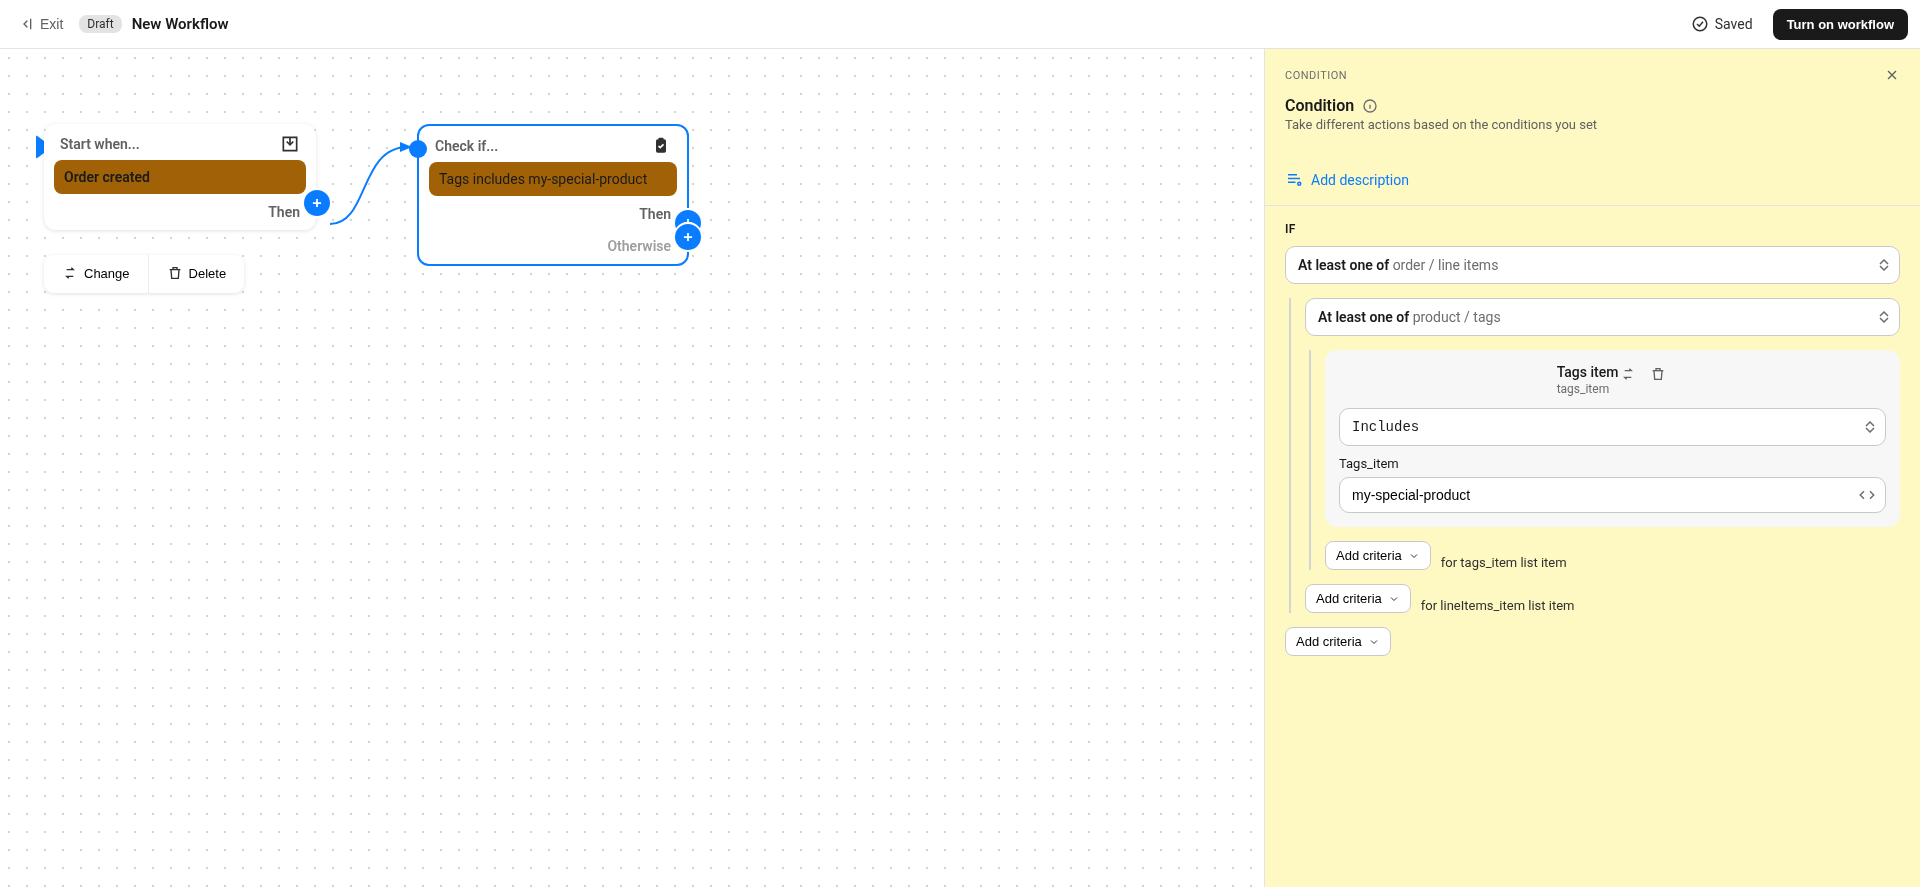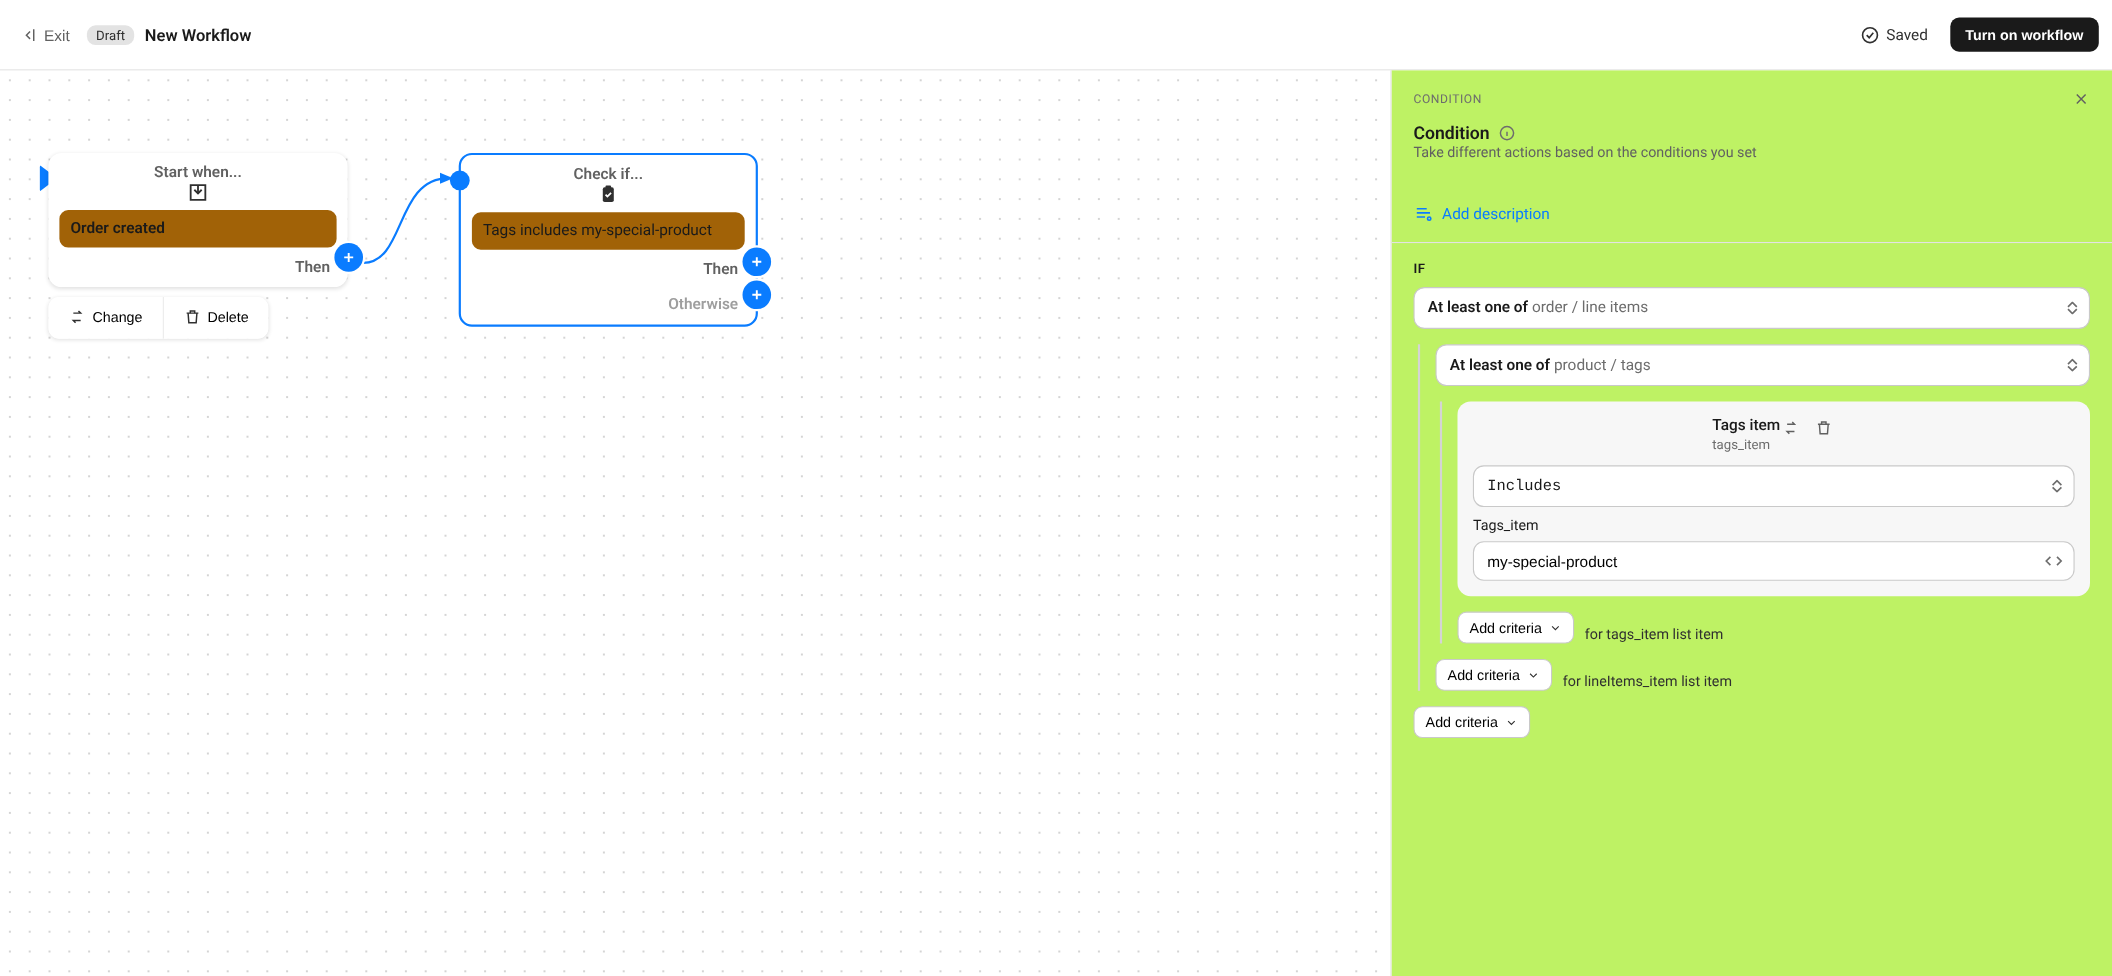--- a/index.html
+++ b/index.html
@@ -4,21 +4,21 @@
 <style>
   * { box-sizing: border-box; }
   body {
     margin: 0;
     font-family: -apple-system, BlinkMacSystemFont, "Segoe UI", Roboto, sans-serif;
     font-size: 14px;
     color: #1a1a1a;
     background: #fff;
   }
   .topbar {
-    height: 64px;
+    height: 49px;
     border-bottom: 1px solid #e3e3e3;
     display: flex;
     align-items: center;
     padding: 0 12px;
     gap: 10px;
   }
   .exit-btn {
     display: flex;
     align-items: center;
     gap: 6px;
@@ -77,21 +77,20 @@
     border-radius: 12px;
     box-shadow: 0 1px 4px rgba(0,0,0,0.12);
     padding: 10px;
     width: 272px;
   }
   .card-header {
     display: flex;
     align-items: center;
     justify-content: space-between;
     padding: 0 6px 6px 6px;
-    flex-direction: column;
   }
   .card-header-title {
     color: #616161;
     font-weight: 600;
     font-size: 14px;
   }
   .tile {
     background: #a16207;
     border-radius: 8px;
     padding: 9px 10px;
@@ -151,21 +150,21 @@
     border-left: 16px solid #0a7cff;
     border-radius: 2px;
   }
   .edge {
     position: absolute;
     pointer-events: none;
   }
   .sidepanel {
     width: 655px;
     overflow-y: auto;
-    background: #bef264;
+    background: #fef9c3;
   }
   .sp-header {
     padding: 20px 20px 0 20px;
     position: relative;
   }
   .sp-kicker {
     font-size: 11px;
     letter-spacing: 0.5px;
     color: #6d6d6d;
     margin-bottom: 14px;

